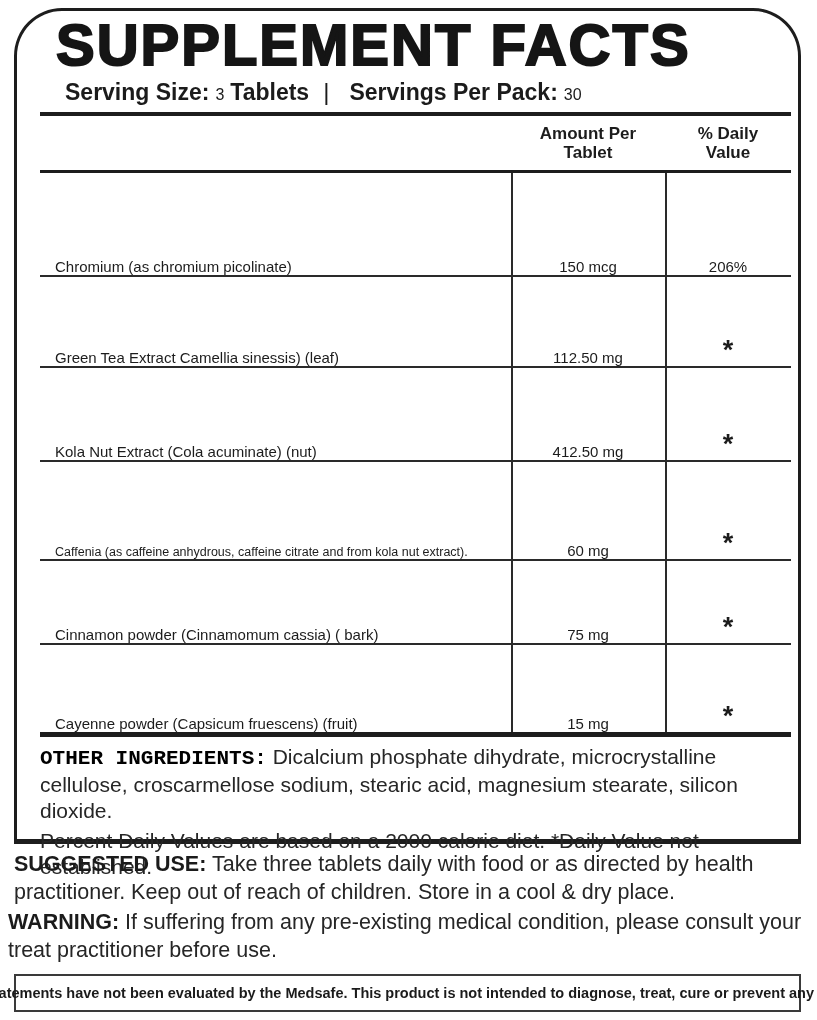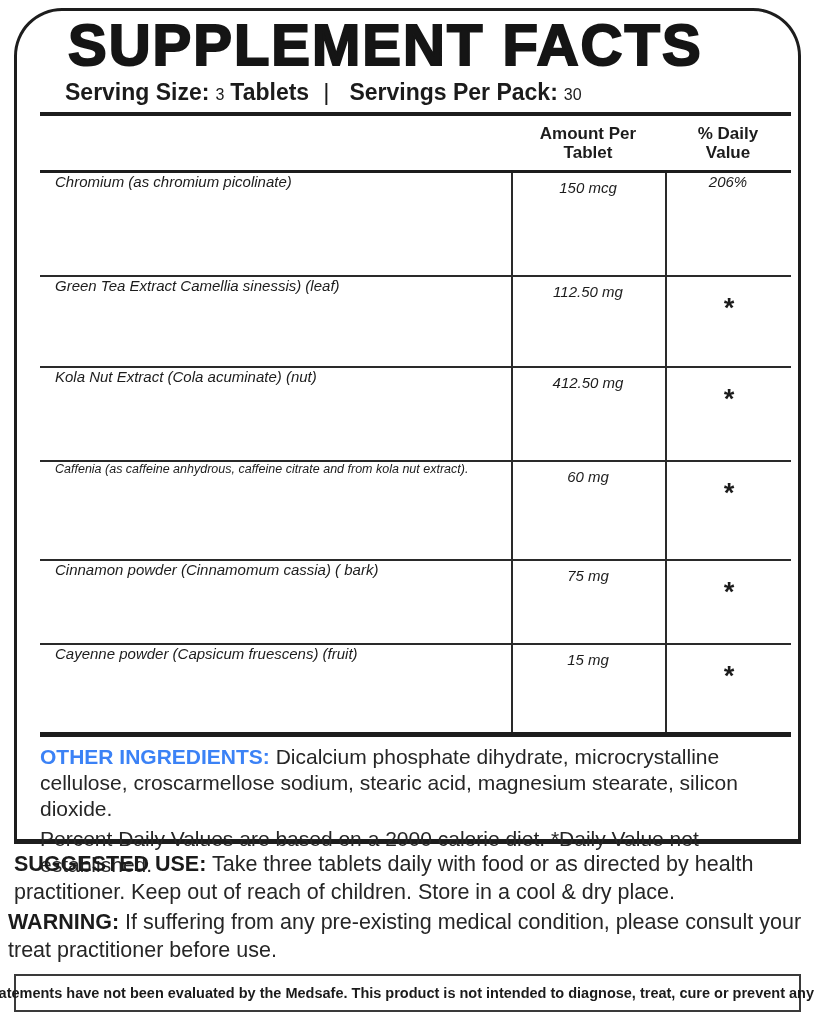--- a/index.html
+++ b/index.html
@@ -3,21 +3,21 @@
 <meta charset="utf-8">
 <style>
   * { margin:0; padding:0; box-sizing:border-box; }
   html,body { width:817px; height:1020px; background:#ffffff; font-family:"Liberation Sans", sans-serif; color:#1c1c1c; }
   .page { position:relative; width:817px; height:1020px; background:#fff; overflow:hidden; }
 
   
   .panel { position:absolute; left:14px; top:8px; width:787px; height:836px;
            border:3px solid #1d1d1d; border-bottom-width:5px; border-radius:48px 48px 0 0; }
 
-  .title { position:absolute; left:68px; top:16px; width:720px;
+  .title { position:absolute; left:56px; top:16px; width:720px;
            font-size:58px; font-weight:bold; letter-spacing:2px; line-height:1;
            color:#151515; -webkit-text-stroke:2px #151515; white-space:nowrap; }
 
   .serving { position:absolute; left:44px; top:78px; display:flex; align-items:baseline;
              font-size:23px; font-weight:bold; color:#1b1b1b; white-space:nowrap;margin-left:21px; }
   .serving .num { font-size:16px; font-weight:normal; margin:0 6px; }
   .serving .sep { font-weight:normal; font-size:24px; margin:0 20px 0 14px; }
 
   
   .table { position:absolute; left:40px; top:112px; width:751px; }
@@ -31,36 +31,36 @@
   .th-daily { width:126px; text-align:center; font-size:17px; font-weight:bold; line-height:1.12; }
   .th-amount span, .th-daily span { display:inline-block; }
   .th-amount span { width:110px; }
   .th-daily span { width:70px; }
 
   .rows { position:relative; }
   .vline { position:absolute; top:0; bottom:0; width:2px; background:#2a2a2a; }
   .vline.v1 { left:471px; }
   .vline.v2 { left:625px; }
 
-  .trow { display:flex; align-items:flex-start; border-bottom:2px solid #2a2a2a;font-style:italic; }
+  .trow { display:flex; align-items:flex-end; border-bottom:2px solid #2a2a2a; }
   .trow:nth-child(3) { height:104px; }  
   .trow:nth-child(4) { height:91px; }
   .trow:nth-child(5) { height:94px; }
   .trow:nth-child(6) { height:99px; }
   .trow:nth-child(7) { height:84px; }
   .trow:nth-child(8) { height:87px; border-bottom:none; }
 
   .cell.name { width:471px; padding-left:15px; padding-right:10px; font-size:15px; }
   .trow.smalltext .cell.name { font-size:12.5px; }
   .cell.amount { width:154px; text-align:center; font-size:15px; padding-top:6px; }
   .cell.daily { width:126px; text-align:center; font-size:15px; }
   .trow.ast .cell.daily { font-size:27px; padding-top:16px; font-weight:bold; }
 
   .other { position:absolute; left:40px; top:744px; width:752px; font-size:21px; line-height:26px; color:#262626; }
-  .other b { color:#3b82f6; }
+  .other b { color:#000000;font-family:Liberation Mono, monospace; }
   .other .note { margin-top:4px; }
 
   .suggested { position:absolute; left:8px; top:850px; width:806px; font-size:21.5px; line-height:28px; color:#262626;margin-left:6px; }
   .warning   { position:absolute; left:8px; top:908px; width:806px; font-size:21.5px; line-height:28px; color:#262626; }
   .suggested b, .warning b { color:#1b1b1b; }
 
   .disclaimer { position:absolute; left:14px; top:974px; width:787px; height:38px;
                 border:2px solid #3a3a3a; display:flex; align-items:center; justify-content:center;
                 font-size:14.5px; font-weight:bold; color:#1b1b1b; padding:0 4px; white-space:nowrap; }
 </style>

